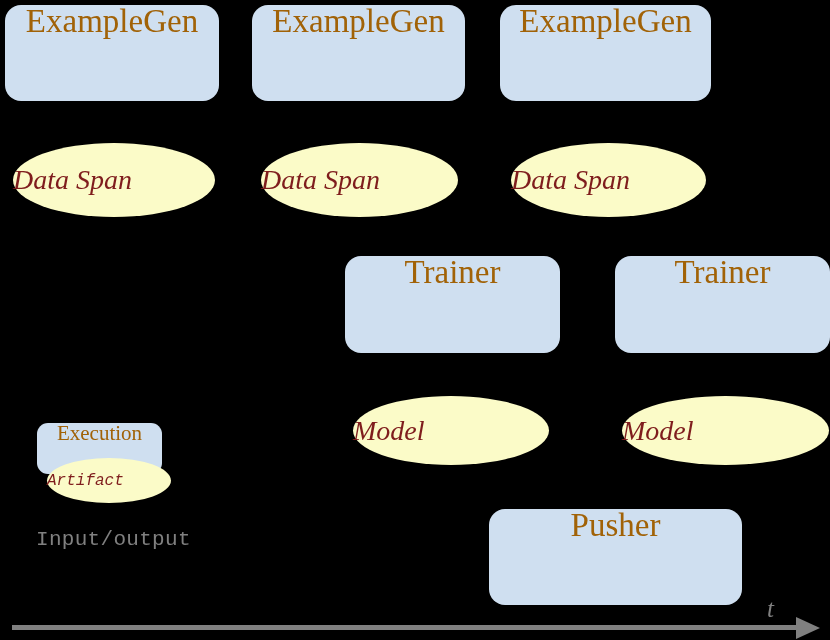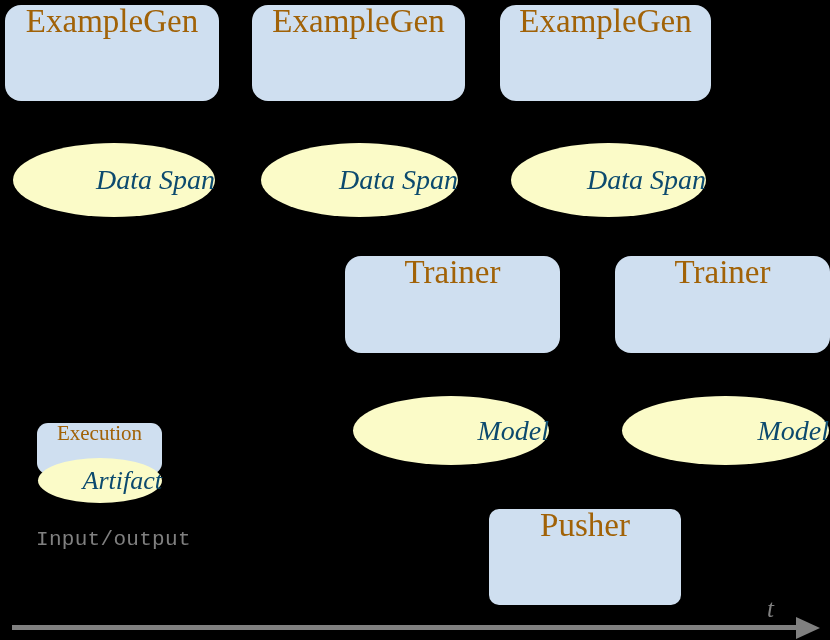--- a/index.html
+++ b/index.html
@@ -31,22 +31,22 @@
     box-sizing: border-box;
   }
 
   
   .artifact-node {
     position: absolute;
     background: #fbfbc8;
     border-radius: 50%;
     display: flex;
     align-items: center;
-    justify-content: flex-end;
-    color: #0c4a6e;
+    justify-content: flex-start;
+    color: #7f1d1d;
     font-family: "Liberation Serif", "DejaVu Serif", serif;
     font-style: italic;
     line-height: 1;
     box-sizing: border-box;
   }
 
   
   .edge {
     position: absolute;
     background: #000000;
@@ -122,21 +122,21 @@
   </div>
   <div class="exec-node" style="left:500px;top:5px;width:211px;height:96px;font-size:33px;">
     <span>ExampleGen</span>
   </div>
   <div class="exec-node" style="left:345px;top:256px;width:215px;height:97px;font-size:33px;">
     <span>Trainer</span>
   </div>
   <div class="exec-node" style="left:615px;top:256px;width:215px;height:97px;font-size:33px;">
     <span>Trainer</span>
   </div>
-  <div class="exec-node" style="left:489px;top:509px;width:192px;height:96px;font-size:33px;border-radius:10px;">
+  <div class="exec-node" style="left:489px;top:509px;width:253px;height:96px;font-size:33px;">
     <span>Pusher</span>
   </div>
 
   <div class="artifact-node" style="left:13px;top:143px;width:202px;height:74px;font-size:28px;">
     <span>Data Span</span>
   </div>
   <div class="artifact-node" style="left:261px;top:143px;width:197px;height:74px;font-size:28px;">
     <span>Data Span</span>
   </div>
   <div class="artifact-node" style="left:511px;top:143px;width:195px;height:74px;font-size:28px;">
@@ -145,21 +145,21 @@
   <div class="artifact-node" style="left:353px;top:396px;width:196px;height:69px;font-size:28px;">
     <span>Model</span>
   </div>
   <div class="artifact-node" style="left:622px;top:396px;width:207px;height:69px;font-size:28px;">
     <span>Model</span>
   </div>
 
   <div class="exec-node" style="left:37px;top:383px;width:125px;height:51px;font-size:21px;border-radius:11px;margin-top:40px;">
     <span>Execution</span>
   </div>
-  <div class="artifact-node" style="left:38px;top:458px;width:124px;height:45px;font-size:26px;">
+  <div class="artifact-node" style="left:47px;top:458px;width:124px;height:45px;font-size:16px;font-family:Liberation Mono, monospace;">
     <span>Artifact</span>
   </div>
   <div class="legend-label" style="left:36px;top:528px;">Input/output</div>
 
   <div id="time-axis-line"></div>
   <div id="time-axis-head"></div>
   <div id="time-axis-label">t</div>
 
 </div>
 

